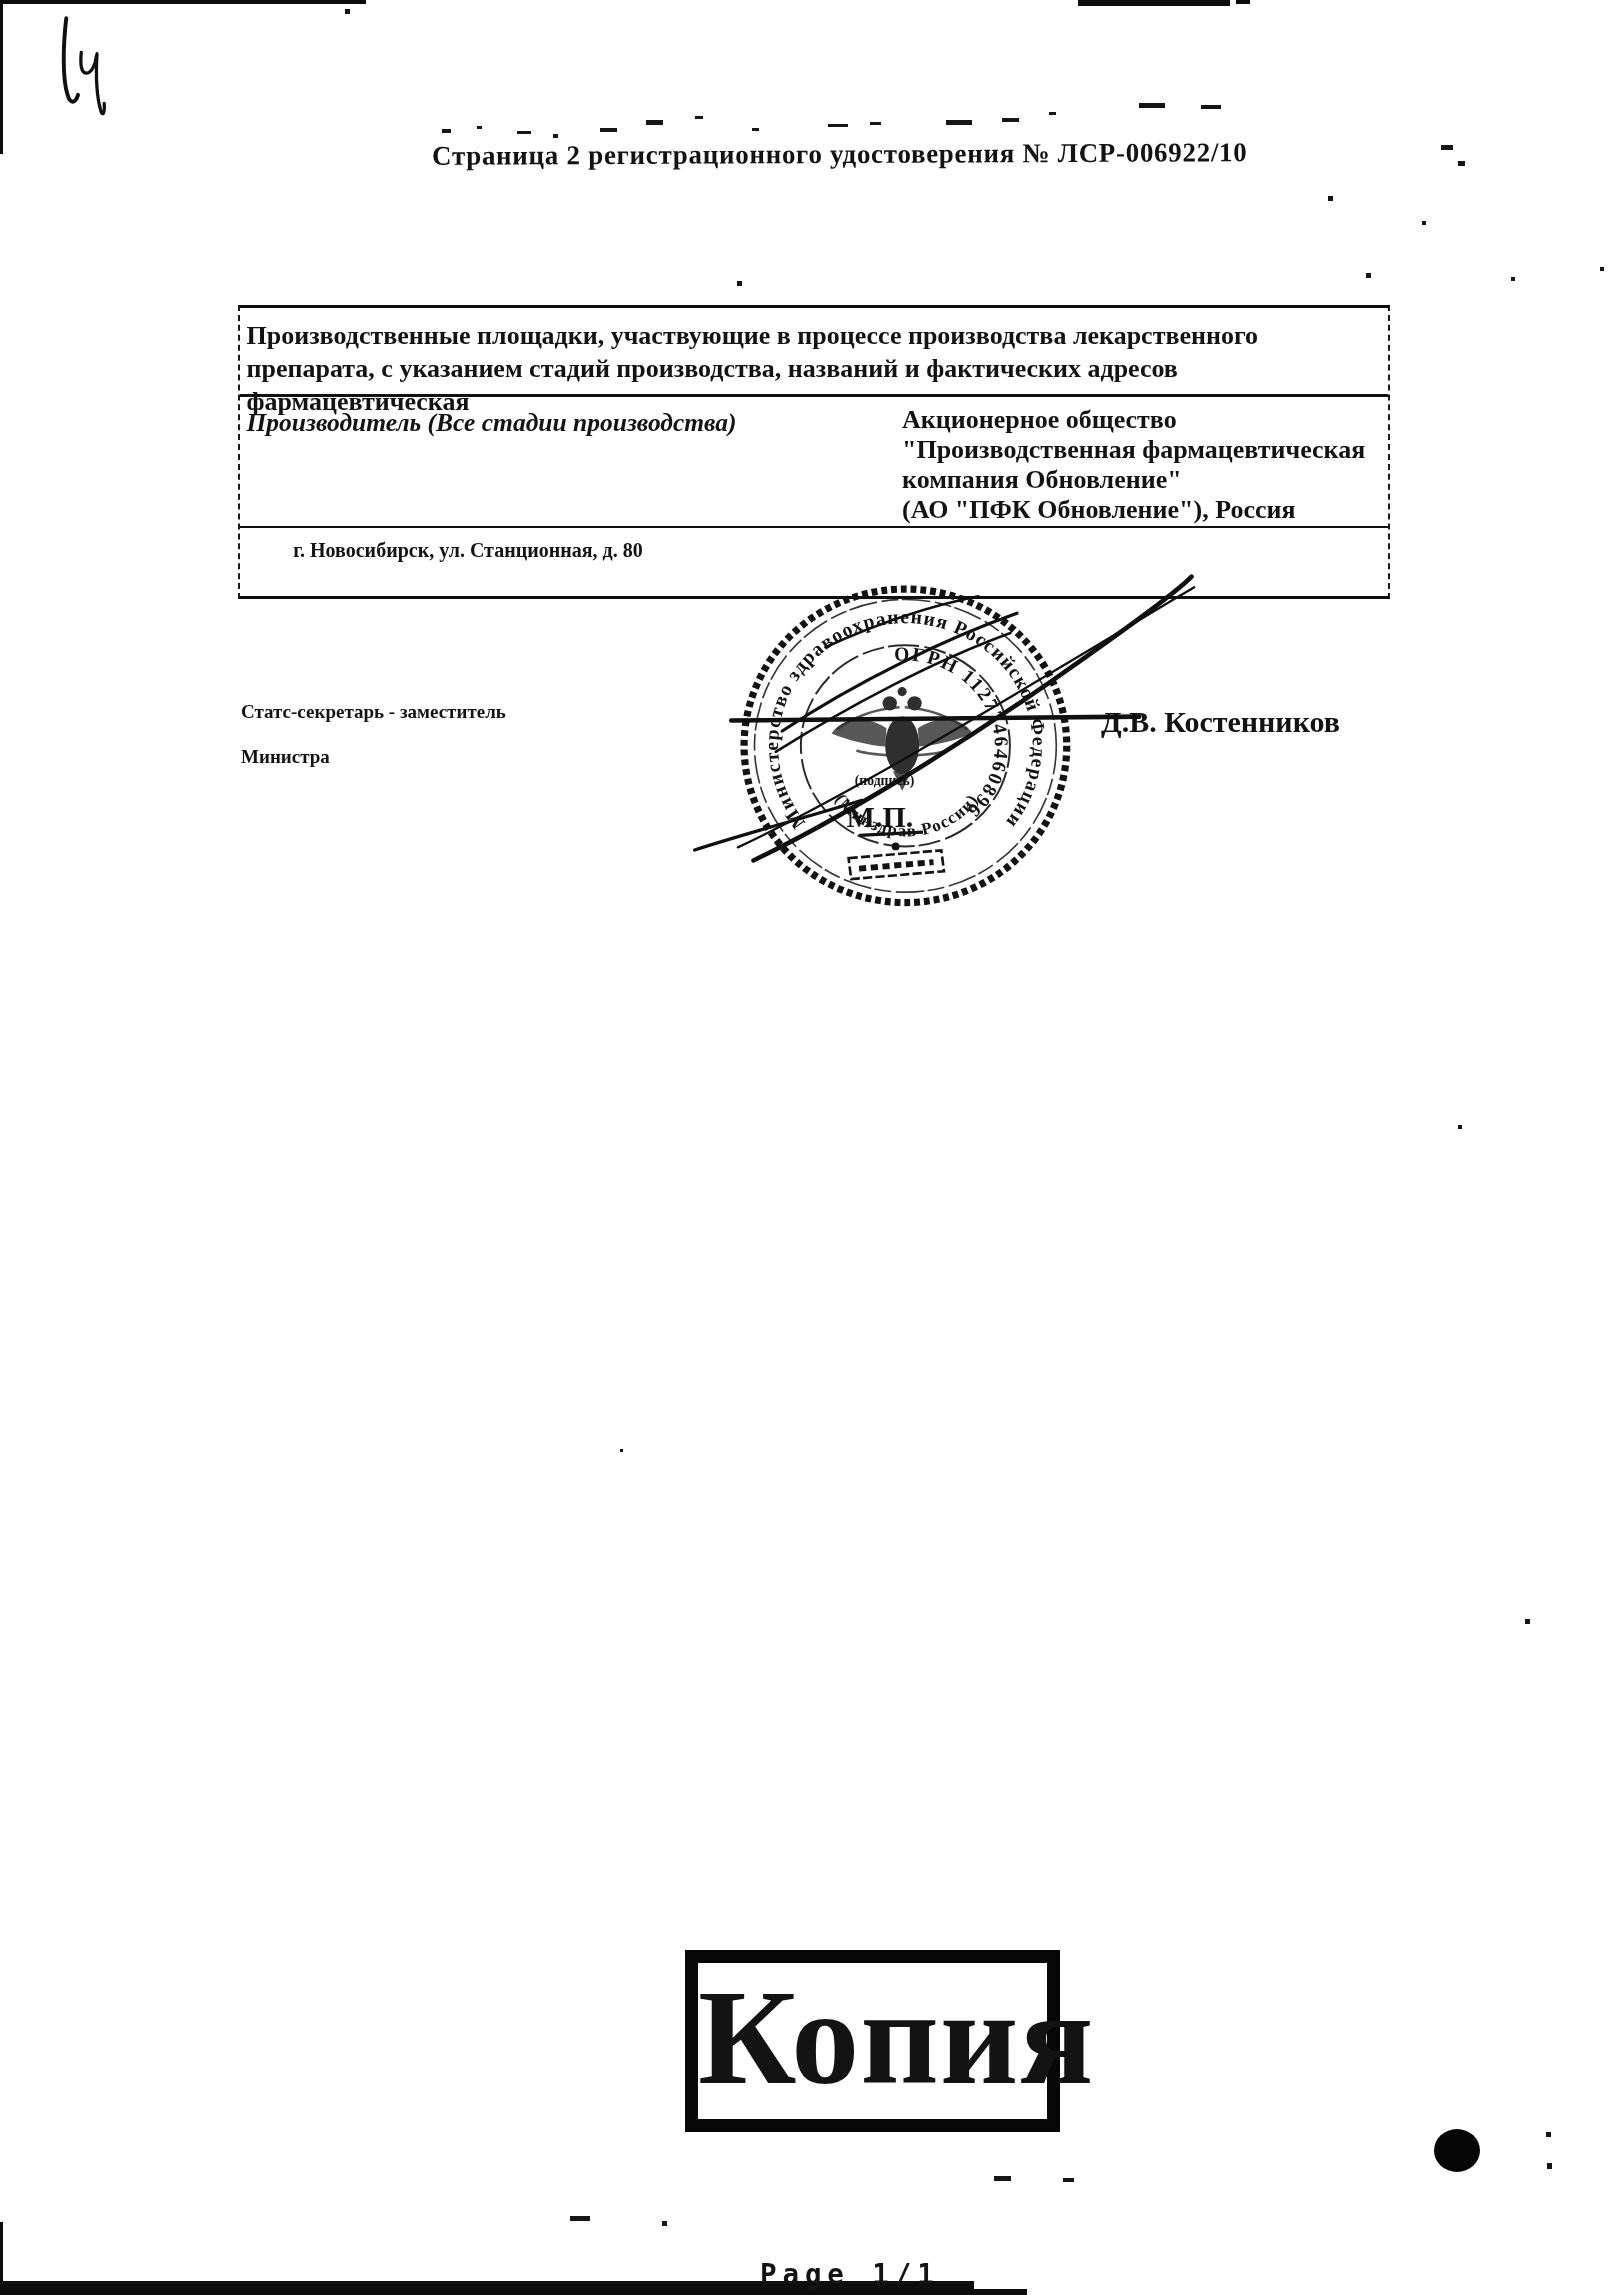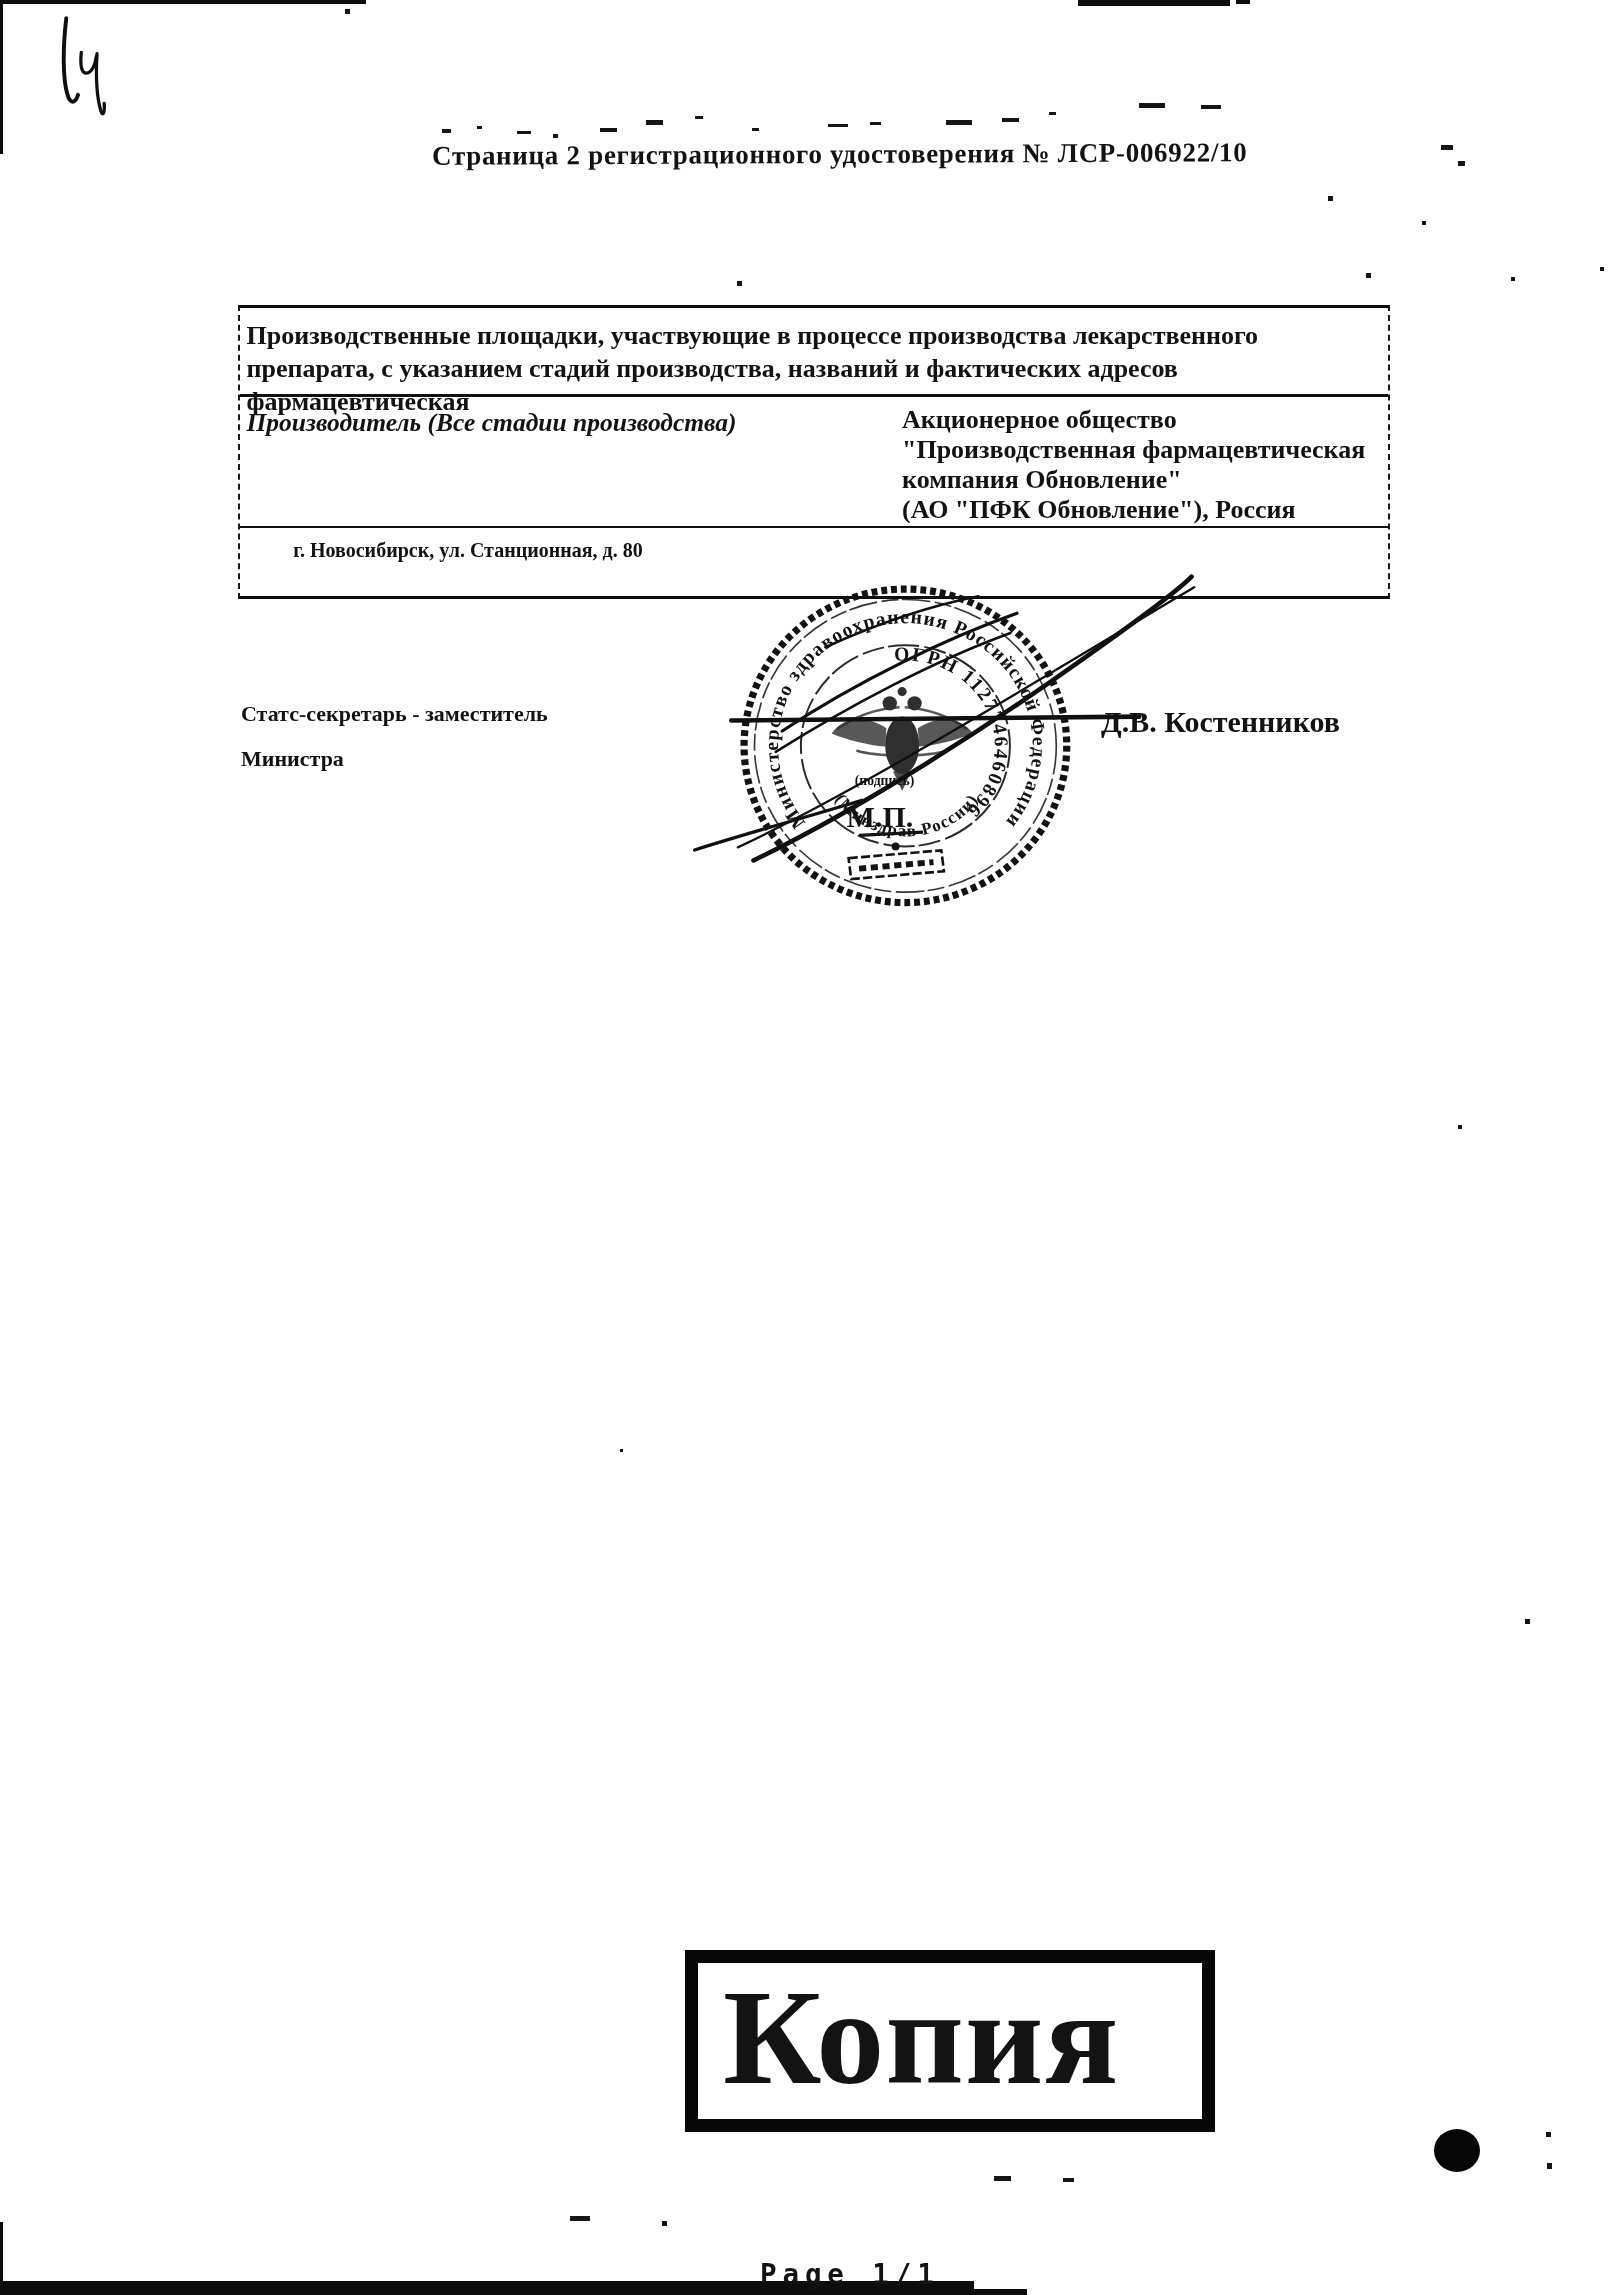--- a/index.html
+++ b/index.html
@@ -25,29 +25,29 @@
   }
   .t-row1{box-sizing:border-box;height:89px;border-bottom:3.3px solid #101010;
     padding:10.5px 9.2px 0 6.5px;font-size:26px;font-weight:bold;line-height:33px;}
   .t-row2{box-sizing:border-box;position:relative;height:131px;border-bottom:2.6px solid #101010;}
   .t-row2 .role{position:absolute;left:6.5px;top:10.5px;width:654px;
     font-size:25.5px;font-weight:bold;font-style:italic;}
   .t-row2 .org{position:absolute;left:662px;top:7.8px;width:484px;
     font-size:26px;font-weight:bold;line-height:30px;}
   .t-row3{box-sizing:border-box;padding:10.5px 0 0 5.2px;font-size:20px;font-weight:bold;margin-left:48px;}
   
-  .sig-title{position:absolute;left:241px;font-size:22px;font-weight:bold;white-space:nowrap;}
+  .sig-title{position:absolute;left:241px;font-size:19px;font-weight:bold;white-space:nowrap;}
   .sig-name{position:absolute;left:1101px;top:693px;font-size:30px;font-weight:bold;white-space:nowrap;margin-top:12px;}
   
   .seal-svg{position:absolute;left:731px;top:577px;}
   
   .copy-box{
-    position:absolute;left:685px;top:1950px;width:530px;height:182px;
+    position:absolute;left:685px;top:1950px;width:375px;height:182px;
     box-sizing:border-box;border:13.7px solid #070707;
-    display:flex;align-items:center;padding-left:25px;
+    display:flex;align-items:center;
   }
   .copy-box .copy-text{font-size:136px;font-weight:bold;letter-spacing:1.3px;line-height:1;
     transform:translateY(-3.9px);}
   
   .page-footer{
     position:absolute;left:760px;top:2258px;
     font-family:"DejaVu Sans Mono","Liberation Mono",monospace;
     font-size:27.5px;font-weight:bold;letter-spacing:5.9px;white-space:nowrap;
   }
   .punch-dot{position:absolute;left:1434px;top:2129px;width:46px;height:43px;

